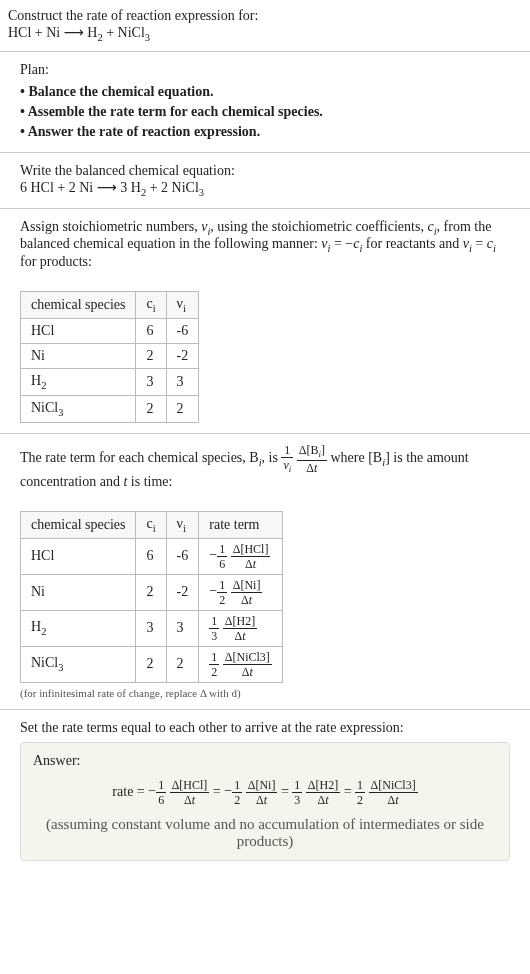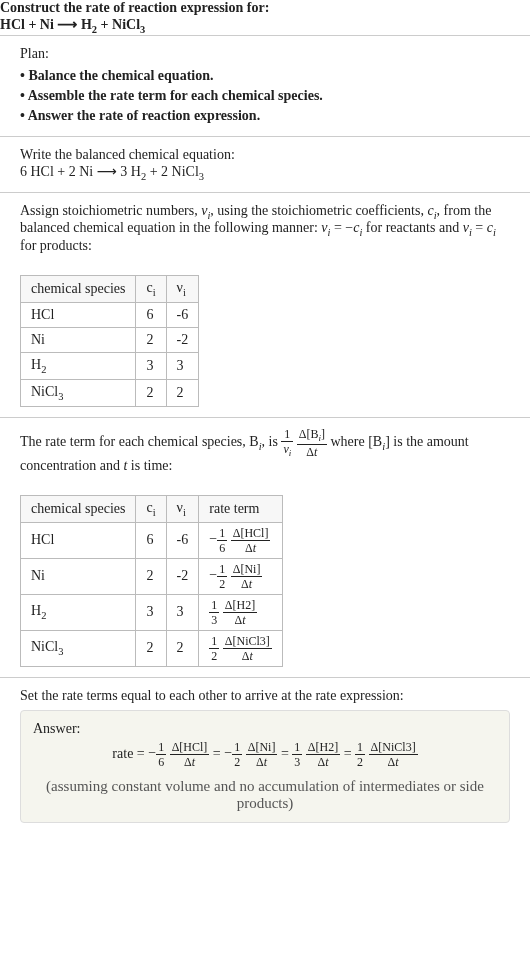--- a/index.html
+++ b/index.html
@@ -12,22 +12,21 @@
     width: 530px;
   }
   .section {
     border-top: 1px solid #ccc;
     padding: 10px 20px;
   }
   .section:first-child {
     border-top: none;
   }
   .prompt {
-    padding: 0;
-    font-weight: bold;
+    padding: 8px;
   }
   .eq {
     font-family: Georgia, serif;
   }
   sub {
     font-size: 0.75em;
     vertical-align: sub;
   }
   .plan-list {
     margin: 4px 0 0 0;
@@ -75,20 +74,21 @@
     margin-top: 4px;
   }
   .answer-box {
     background: #f5f5ee;
     border: 1px solid #ddd;
     border-radius: 4px;
     padding: 10px 12px;
     margin-top: 6px;
   }
   .answer-box .ans-label {
+    margin-bottom: 6px;
   }
   .answer-box .ans-note {
     font-size: 15px;
     color: #555;
     margin-top: 6px;
     text-align: center;
   }
   .answer-box .ans-eq {
     text-align: center;
     padding: 4px 0;
@@ -187,20 +187,21 @@
       <td><span class="rate-expr"><span></span><span class="frac"><span class="num">1</span><span class="den">3</span></span> <span class="frac"><span class="num">Δ[H2]</span><span class="den">Δ<i>t</i></span></span></span></td>
     </tr>
     <tr>
       <td>NiCl<sub>3</sub></td>
       <td>2</td>
       <td>2</td>
       <td><span class="rate-expr"><span></span><span class="frac"><span class="num">1</span><span class="den">2</span></span> <span class="frac"><span class="num">Δ[NiCl3]</span><span class="den">Δ<i>t</i></span></span></span></td>
     </tr>
   </tbody>
     </table>
+  <div class="small-note">(for infinitesimal rate of change, replace Δ with d)</div>
 </div>
 
 <div class="section">
   <div>Set the rate terms equal to each other to arrive at the rate expression:</div>
   <div class="answer-box">
     <div class="ans-label">Answer:</div>
     <div class="ans-eq">
       <span>rate =</span>
       <span class="rate-expr"><span>−</span><span class="frac"><span class="num">1</span><span class="den">6</span></span> <span class="frac"><span class="num">Δ[HCl]</span><span class="den">Δ<i>t</i></span></span></span>
       =

